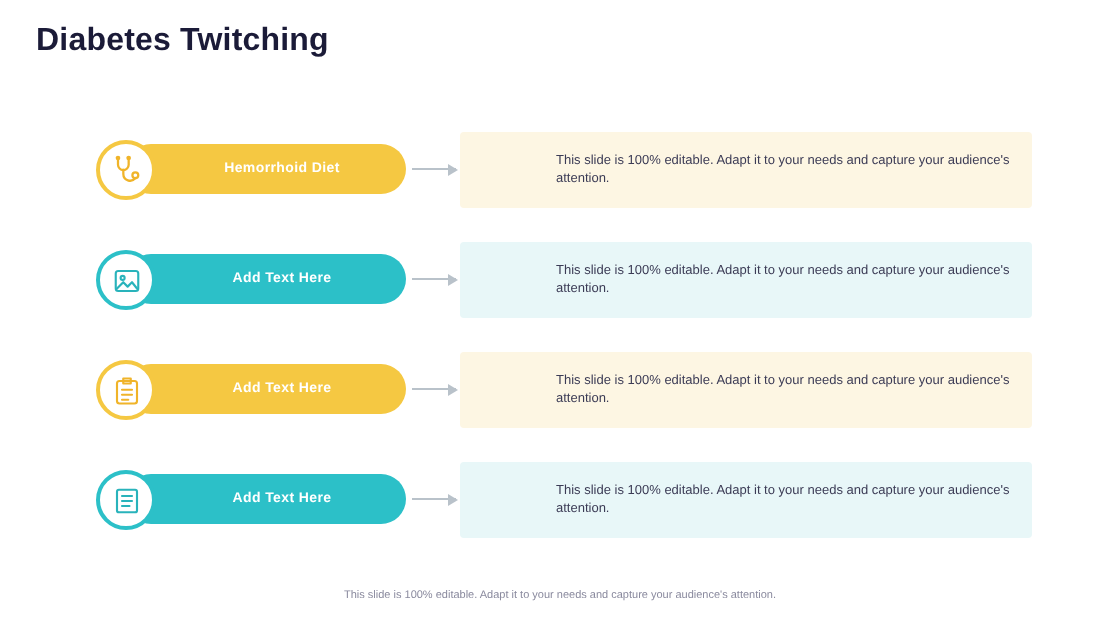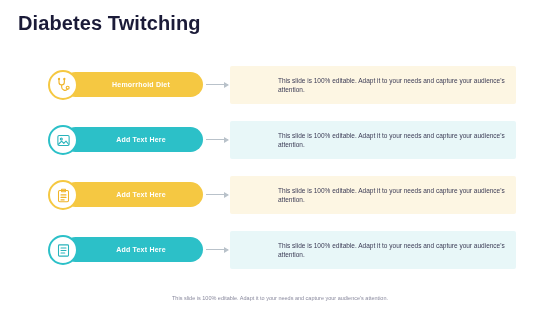--- a/index.html
+++ b/index.html
@@ -17,21 +17,21 @@
     position: relative;
     width: 560px;
     height: 315px;
     background: #ffffff;
     box-sizing: border-box;
   }
   .slide-title {
     position: absolute;
     left: 18px;
     top: 12px;
-    font-size: 20px;
+    font-size: 16px;
     font-weight: bold;
     color: #1b1b38;
     letter-spacing: 0.1px;
   }
   .rows {
     position: absolute;
     left: 48px;
     top: 66px;
     width: 468px;
   }

